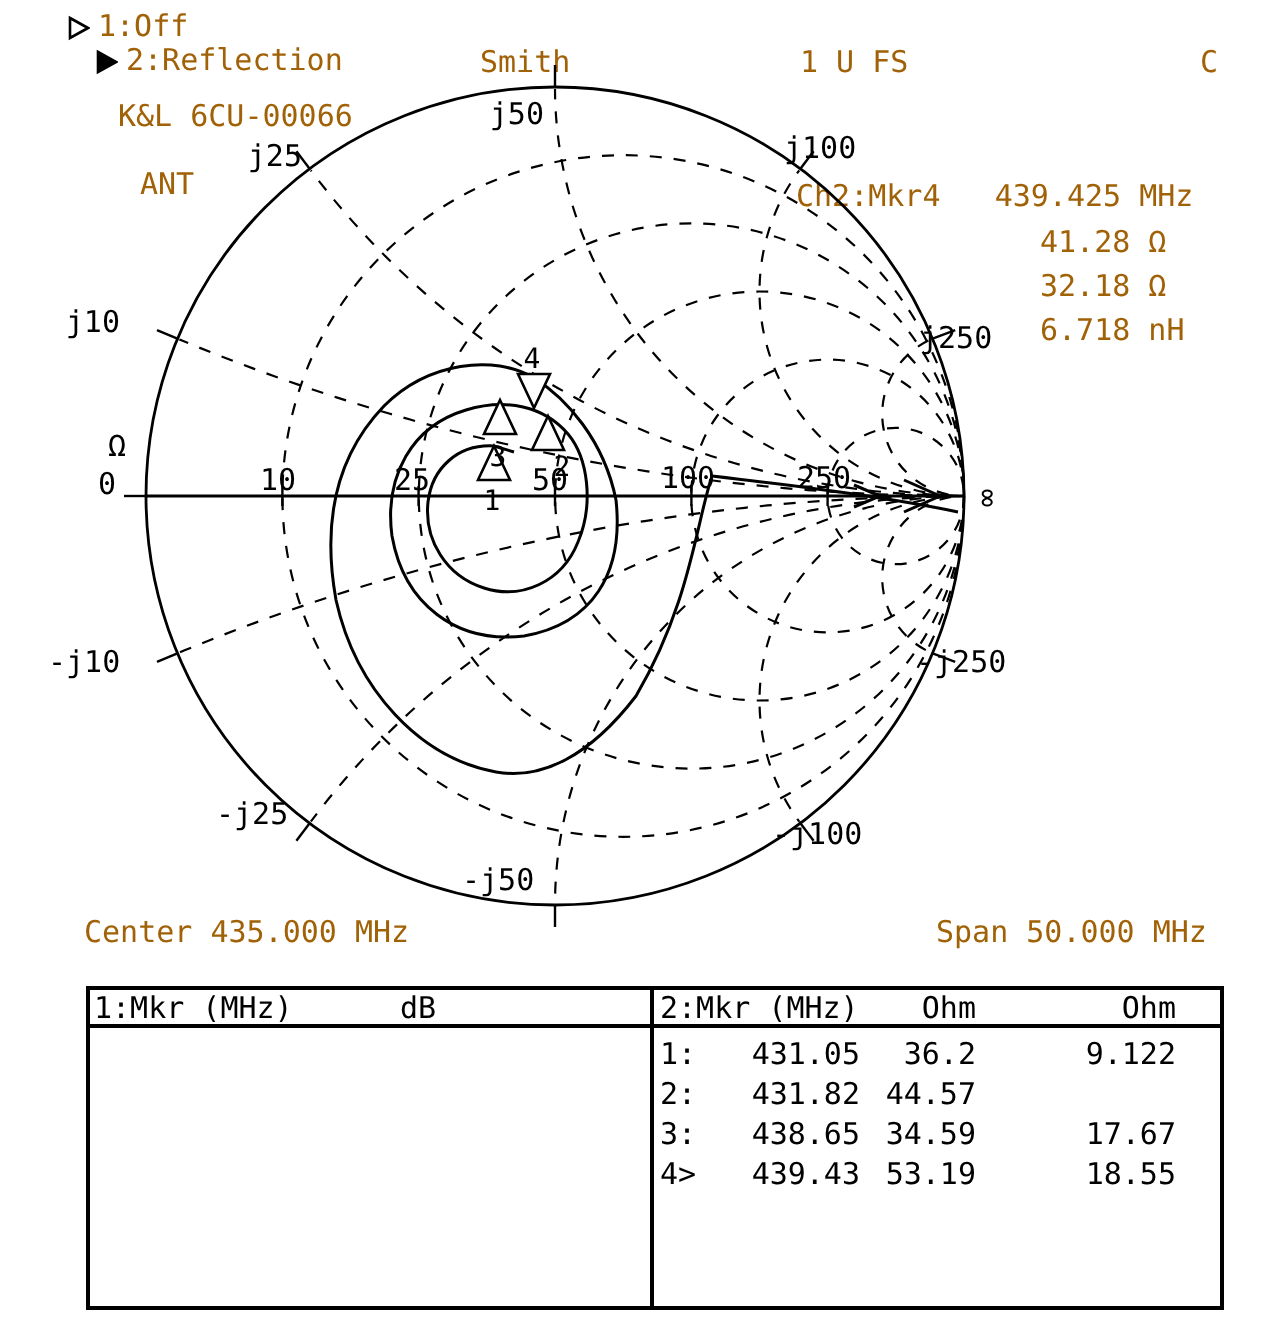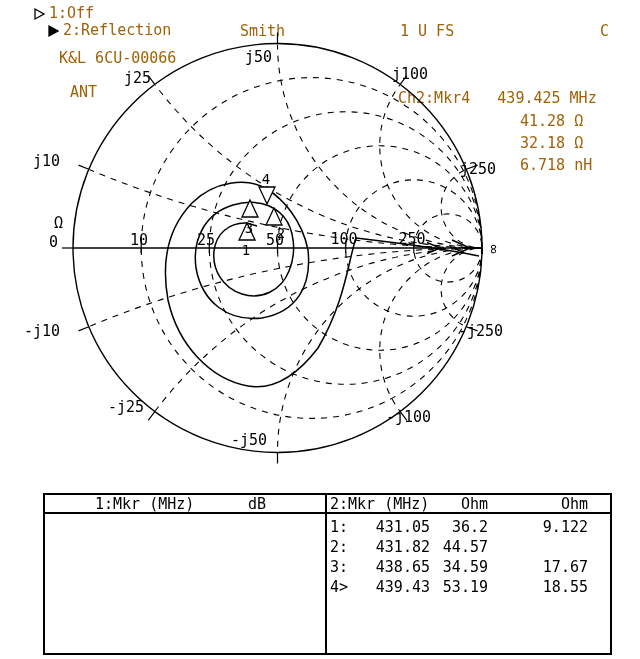--- a/index.html
+++ b/index.html
@@ -8,21 +8,21 @@
   .t{position:absolute;font:15px/15px "DejaVu Sans Mono",monospace;white-space:pre;color:#a16207;}
   .statusline{display:flex;align-items:center;gap:2px;}
   .tri{display:inline-block;margin-right:2px;}
   svg.chart{position:absolute;left:0;top:0;}
   svg text{font-family:"DejaVu Sans Mono",monospace;font-size:15px;fill:#000;stroke:none;}
   svg text.mk{font-size:14px;}
   .tbl-box{position:absolute;left:43px;top:493px;width:569px;height:162px;
            border:2px solid #000;box-sizing:border-box;}
   .tbl-divider{position:absolute;left:325px;top:493px;width:2px;height:162px;background:#000;}
   .tbl-hline{position:absolute;left:43px;top:512px;width:569px;height:2px;background:#000;}
-  .lhead{position:absolute;left:47px;top:496px;display:flex;font:15px/16px "DejaVu Sans Mono",monospace;white-space:pre;margin-left:48px;}
+  .lhead{position:absolute;left:47px;top:496px;display:flex;font:15px/16px "DejaVu Sans Mono",monospace;white-space:pre;}
   .lh1{width:153px;}
   .rhead{position:absolute;left:330px;top:496px;display:flex;font:15px/16px "DejaVu Sans Mono",monospace;white-space:pre;}
   .rrows{position:absolute;left:330px;top:517px;}
   .rrow{display:flex;height:20px;font:15px/20px "DejaVu Sans Mono",monospace;white-space:pre;}
   .c-id{width:24px;text-align:left;}
   .c-f{width:76px;text-align:right;}
   .c-r{width:58px;text-align:right;}
   .c-x{width:100px;text-align:right;}
   .h1{width:100px;text-align:left;}
 </style>
@@ -160,20 +160,22 @@
 
     <g text-anchor="middle">
       <text x="139" y="245">10</text>
       <text x="206" y="245">25</text>
       <text x="275" y="245">50</text>
       <text x="344" y="244">100</text>
       <text x="412" y="244">250</text>
     </g>
   </svg>
 
+  <div class="t" style="left:42px;top:459px;">Center 435.000 MHz</div>
+  <div class="t" style="left:468px;top:459px;">Span 50.000 MHz</div>
 
   <div class="tbl-box"></div>
   <div class="tbl-divider"></div>
   <div class="tbl-hline"></div>
 
   <div class="lhead">
     <span class="lh1">1:Mkr (MHz)</span>
     <span>dB</span>
   </div>
 

